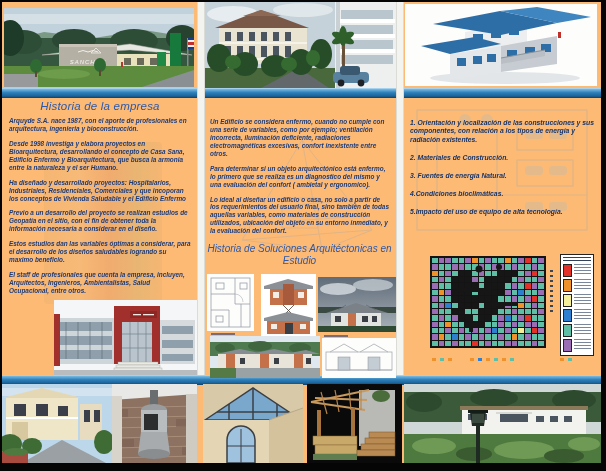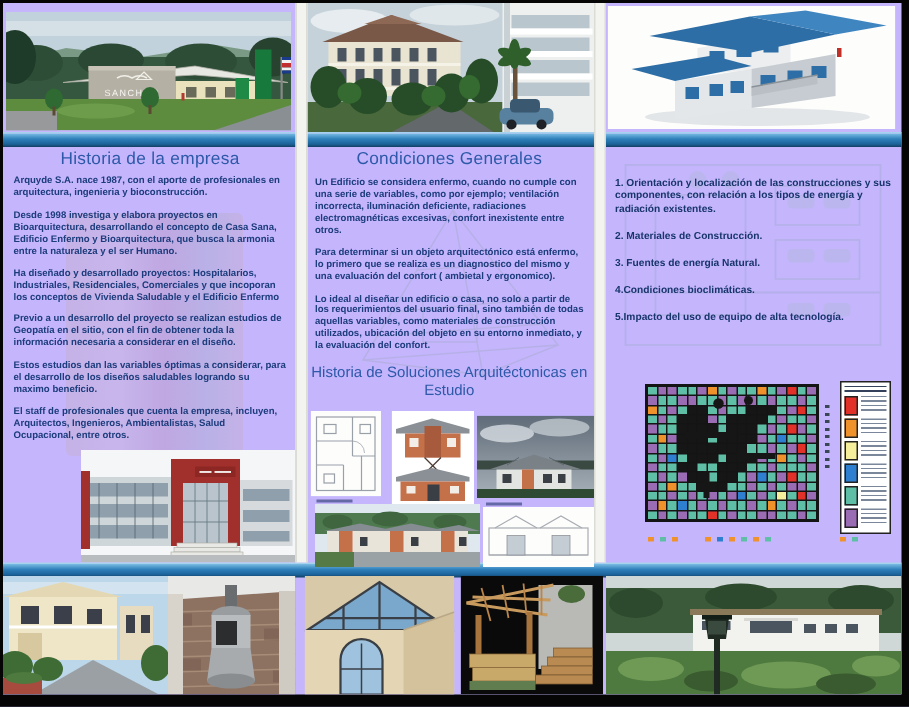--- a/index.html
+++ b/index.html
@@ -1,18 +1,18 @@
 <!DOCTYPE html>
 <html><head>
 <meta charset="utf-8">
 <style>
   html,body{margin:0;padding:0;background:#000;}
   .page{position:relative;width:606px;height:471px;background:#050505;overflow:hidden;
         font-family:"Liberation Sans",sans-serif;}
-  .brochure{position:absolute;left:2px;top:2px;width:599px;height:461px;background:#c4b5fd;}
+  .brochure{position:absolute;left:2px;top:2px;width:599px;height:461px;background:#fdba74;font-style:italic;}
   .abs{position:absolute;}
   .bar{background:linear-gradient(#79bce4 0%,#2f80ba 40%,#1b639a 78%,#123f63 100%);
        border-top:1px solid #a6d2ee;height:9px;}
   .fold{position:absolute;top:0;height:373px;width:6px;background:#f3f3f0;
         border-left:1px solid #dcdcd6;border-right:1px solid #dcdcd6;z-index:6;}
   .h-main{font-size:11.5px;color:#2d59a8;text-align:center;letter-spacing:.2px;}
   .h-sub{font-size:10px;color:#2d59a8;text-align:center;line-height:1.2;}
   .h-bold{font-size:7.8px;font-weight:700;color:#17356b;}
   .body-text p{font-size:6.4px;font-weight:700;color:#1c3c7c;line-height:1.24;margin:0 0 7px 0;}
   .items p{font-size:6.8px;font-weight:700;color:#17356b;line-height:1.25;margin:0 0 9.5px 0;}
@@ -244,21 +244,20 @@
         <polygon points="30,120 90,20 160,110"></polygon>
         <polyline points="30,120 110,130 160,110"></polyline>
         <line x1="90" y1="20" x2="110" y2="130"></line>
         <line x1="50" y1="88" x2="140" y2="80"></line>
             <line x1="40" y1="104" x2="150" y2="96"></line>
         <line x1="66" y1="60" x2="126" y2="56"></line>
         <rect x="70" y="78" width="36" height="30"></rect>
       </g>
     </svg>
   </div>
-  <div class="abs h-main" style="left:201px;top:98px;width:193px;">Condiciones Generales</div>
   <div class="abs body-text" style="left:208px;top:116px;width:181px;">
     <p>Un Edificio se considera enfermo, cuando no cumple con una serie de variables, como por ejemplo; ventilación incorrecta, iluminación deficiente, radiaciones electromagnéticas excesivas, confort inexistente entre otros.</p>
     <p>Para determinar si un objeto arquitectónico está enfermo, lo primero que se realiza es un diagnostico del mismo y una evaluación del confort ( ambietal y ergonomico).</p>
     <p>Lo ideal al diseñar un edificio o casa, no solo a partir de los requerimientos del usuario final, sino también de todas aquellas variables, como materiales de construcción utilizados, ubicación del objeto en su entorno inmediato, y la evaluación del confort.</p>
   </div>
   <div class="abs h-sub" style="left:201px;top:241px;width:193px;">Historia de Soluciones Arquitéctonicas en Estudio</div>
 
   <div class="abs photo" style="left:205px;top:272px;width:47px;height:57px;">
     <svg width="47" height="57" viewBox="0 0 47 57">
       <rect width="47" height="57" fill="#fdfdfc"></rect>

